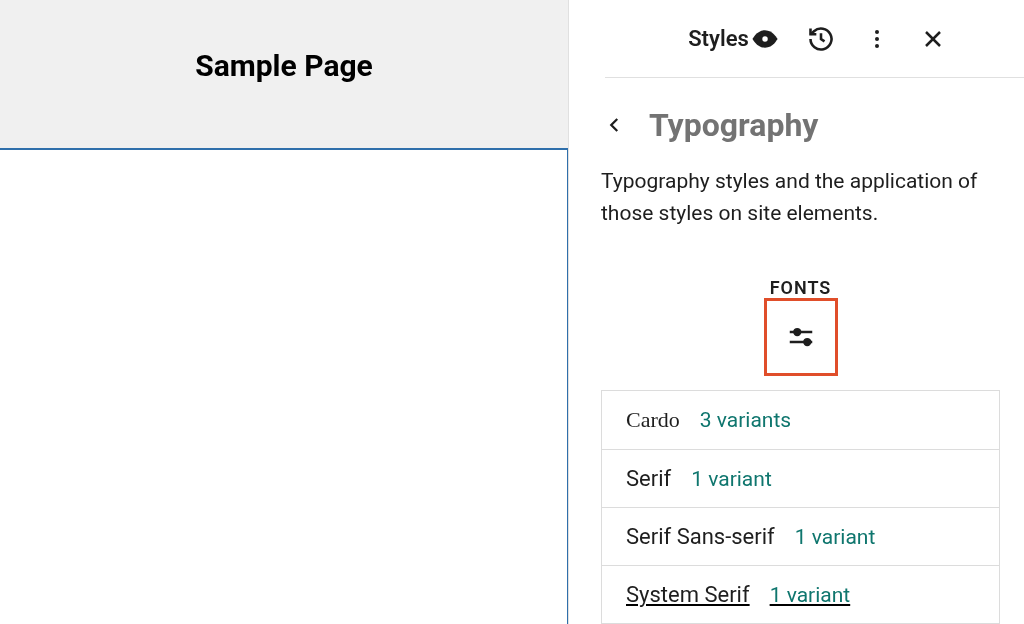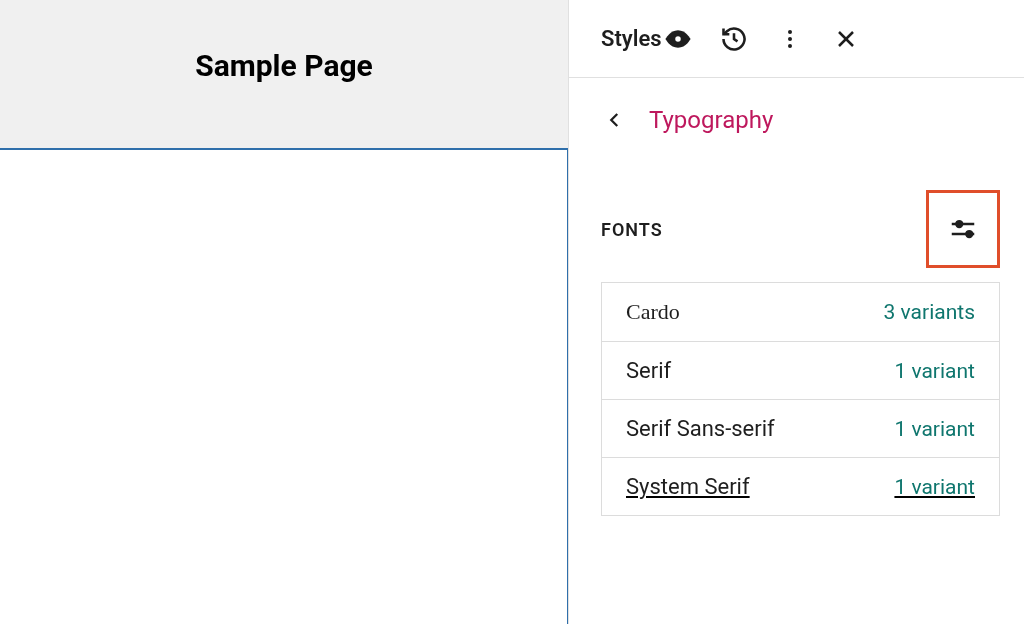--- a/index.html
+++ b/index.html
@@ -40,23 +40,24 @@
       flex: 1;
       height: 100%;
       display: flex;
       flex-direction: column;
       border-left: 1px solid #e0e0e0;
     }
     .sidebar-header {
       height: 78px;
       display: flex;
       align-items: center;
-      justify-content: flex-start;
+      justify-content: center;
       padding: 0 24px 0 32px;
       border-bottom: 1px solid #e0e0e0;
+      margin-left: 36px;
     }
     .sidebar-header-title {
       font-size: 22px;
       font-weight: 600;
       color: #1e1e1e;
     }
     .sidebar-header-actions {
       display: flex;
       align-items: center;
       gap: 24px;
@@ -83,35 +84,36 @@
       background: none;
       border: none;
       cursor: pointer;
       width: 28px;
       height: 28px;
       display: flex;
       align-items: center;
       justify-content: center;
     }
     .section-title {
-      font-size: 24px;
-      font-weight: 400;
-      color: #be185d;
+      font-size: 32px;
+      font-weight: 700;
+      color: #737373;
     }
     .section-desc {
       font-size: 21px;
       line-height: 1.5;
       color: #1e1e1e;
       padding: 14px 32px 0 32px;
     }
     .fonts-header-row {
       display: flex;
       align-items: center;
       justify-content: space-between;
       padding: 48px 24px 0 32px;
+      flex-direction: column;
     }
     .fonts-header-label {
       font-size: 18px;
       font-weight: 600;
       letter-spacing: 1px;
       color: #1e1e1e;
       text-transform: uppercase;
     }
     .sliders-btn-wrap {
       border: 3px solid #e04e2a;
@@ -131,25 +133,25 @@
       align-items: center;
       justify-content: center;
     }
     .font-list {
       margin: 14px 24px 0 32px;
       border: 1px solid #dcdcdc;
     }
     .font-row {
       display: flex;
       align-items: center;
-      justify-content: space-between;
       padding: 16px 24px;
       border-bottom: 1px solid #dcdcdc;
       cursor: pointer;
       background: #fff;
+      gap: 20px;
     }
     .font-row:last-child { border-bottom: none; text-decoration: underline; }
     .font-name {
       font-size: 22px;
       color: #1e1e1e;
     }
     .font-name.serif { font-family: Georgia, "Times New Roman", serif; }
     .font-variants {
       font-size: 21px;
       color: #0f766e;
@@ -200,20 +202,21 @@
 
   <div class="section-nav">
     <button class="back-btn">
       <svg width="18" height="18" viewBox="0 0 24 24" fill="none" stroke="#1e1e1e" stroke-width="3">
         <polyline points="15 4 7 12 15 20"></polyline>
       </svg>
     </button>
     <div class="section-title">Typography</div>
   </div>
 
+  <div class="section-desc">Typography styles and the application of those styles on site elements.</div>
 
   <div class="fonts-header-row">
     <div class="fonts-header-label">Fonts</div>
     <div class="sliders-btn-wrap">
       <button class="sliders-btn">
         <svg width="30" height="30" viewBox="0 0 24 24" fill="none" stroke="#1e1e1e" stroke-width="2">
           <line x1="3" y1="8" x2="21" y2="8"></line>
           <circle cx="9" cy="8" r="2.3" fill="#1e1e1e"></circle>
           <line x1="3" y1="16" x2="21" y2="16"></line>
           <circle cx="17" cy="16" r="2.3" fill="#1e1e1e"></circle>

